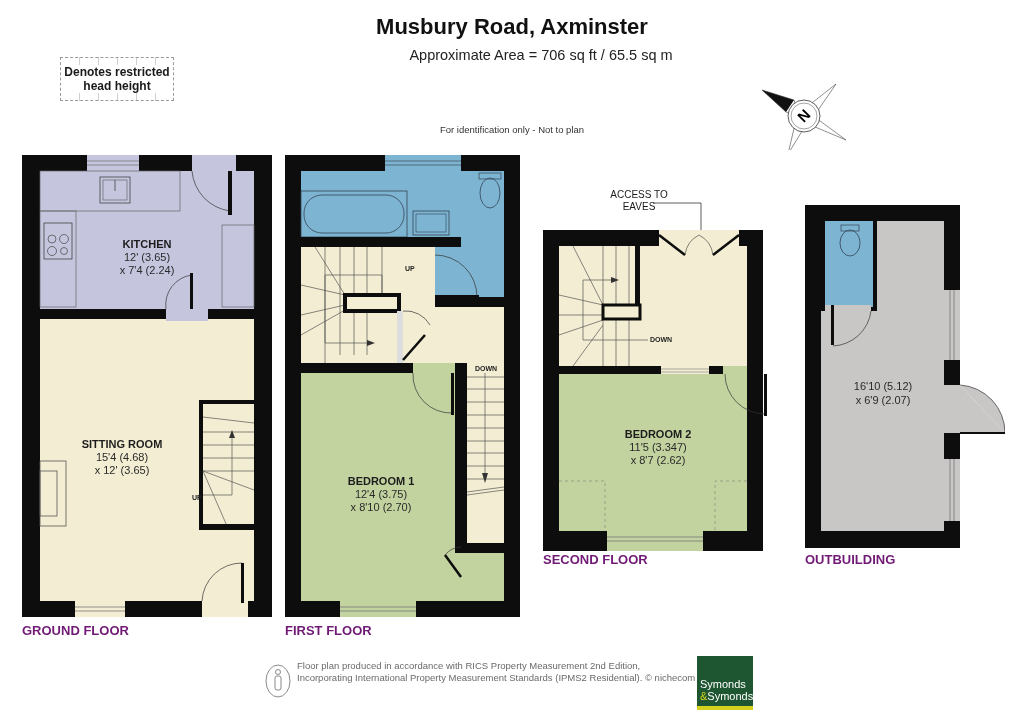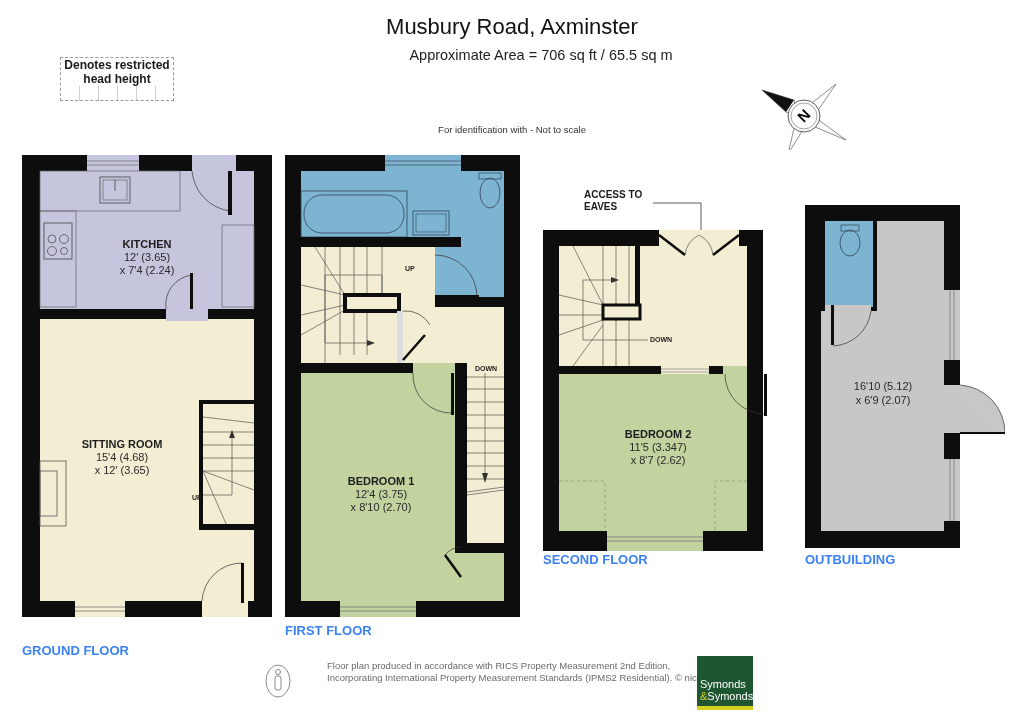--- a/index.html
+++ b/index.html
@@ -1,41 +1,41 @@
 <!DOCTYPE html>
 <html><head>
 <meta charset="utf-8">
 <style>
   html, body { margin: 0; padding: 0; background: #ffffff; }
   body { width: 1024px; height: 724px; position: relative; overflow: hidden; font-family: "Liberation Sans", sans-serif; color: #1a1a1a; }
   .abs { position: absolute; }
-  .title { left: 0; width: 1024px; top: 14px; text-align: center; font-weight: normal; font-size: 22px; color: #111; }
+  .title { left: 0; width: 1024px; top: 14px; text-align: center; font-weight: bold; font-size: 22px; color: #111; }
   .areas { left: 0; width: 1024px; top: 46px; text-align: center; font-size: 14.5px; line-height: 19px; color: #222; margin-left: 29px; }
   .note { left: 0; width: 1024px; top: 124px; text-align: center; font-size: 9.5px; color: #333; }
   .legend { left: 60px; top: 57px; width: 114px; height: 44px; border: 1px dashed #9a9a9a; box-sizing: border-box;
     background-image: repeating-linear-gradient(to right, transparent 0 18px, #cfcfcf 18px 19px);
-    display: flex; align-items: flex-start; justify-content: center; text-align: center; font-weight: bold; font-size: 12px; line-height: 14px; background-color: #fff; }
+    display: flex; align-items: center; justify-content: center; text-align: center; font-weight: bold; font-size: 12px; line-height: 14px; background-color: #fff; }
   .legend span { background: #fff; }
-  .floor-label { font-weight: bold; font-size: 13px; color: #3b82f6; }
+  .floor-label { font-weight: bold; font-size: 13px; color: #701a75; }
   svg text { font-family: "Liberation Sans", sans-serif; }
   .room-name { font-weight: bold; font-size: 11px; fill: #1c1c1c; text-anchor: middle; }
   .room-dim { font-size: 11px; fill: #2a2a2a; text-anchor: middle; }
   .tiny { font-weight: bold; font-size: 7px; fill: #222; }
-  .footer-text { left: 297px; top: 660px; font-size: 9.5px; line-height: 12px; color: #6a6a6a; margin-left: 30px; }
+  .footer-text { left: 297px; top: 660px; font-size: 9.5px; line-height: 12px; color: #6a6a6a; }
   .brand { left: 697px; top: 656px; width: 56px; height: 54px; background: #1e5631; border-bottom: 4px solid #d5d21f; box-sizing: border-box; color: #ffffff; font-size: 11px; line-height: 12px; padding: 22px 0 8px 3px; }
   .brand .amp { color: #d5d21f; }
 </style>
 </head>
 <body>
 
 <div class="abs title">Musbury Road, Axminster</div>
 <div class="abs areas">
   <div>Approximate Area = 706 sq ft / 65.5 sq m</div>
 </div>
-<div class="abs note">For identification with - Not to scale</div>
+<div class="abs note">For identification only - Not to plan</div>
 
 <div class="abs legend">
   <span>Denotes restricted head height</span>
 </div>
 
 <svg class="abs" style="left:758px;top:78px" width="92" height="72" viewBox="0 0 92 72">
   <polygon points="4,12 36,22 28,34" fill="#111"></polygon>
   <polygon points="4,12 36,22 42,40 28,34" fill="none" stroke="#333" stroke-width="0.6"></polygon>
   <polygon points="78,6 50,28 56,38" fill="none" stroke="#444" stroke-width="0.6"></polygon>
   <polygon points="88,62 50,46 58,40" fill="none" stroke="#444" stroke-width="0.6"></polygon>
@@ -109,21 +109,21 @@
   <line x1="53" y1="456" x2="103" y2="456" stroke="#777" stroke-width="0.8"></line>
 
   <rect x="180" y="446" width="46" height="16" fill="#f3eed3"></rect>
   <path d="M180,446 A40,40 0 0 1 220,408" fill="none" stroke="#333" stroke-width="0.7"></path>
   <rect x="219" y="408" width="3" height="40" fill="#0d0d0d"></rect>
 
   <text class="room-name" x="100" y="293">SITTING ROOM</text>
   <text class="room-dim" x="100" y="306">15'4 (4.68)</text>
   <text class="room-dim" x="100" y="319">x 12' (3.65)</text>
 </svg>
-<div class="abs floor-label" style="left:22px;top:643px">GROUND FLOOR</div>
+<div class="abs floor-label" style="left:22px;top:623px">GROUND FLOOR</div>
 
 <svg class="abs" style="left:285px;top:155px" width="235" height="462" viewBox="0 0 235 462">
   <rect x="0" y="0" width="235" height="462" fill="#0d0d0d"></rect>
 
   <rect x="16" y="16" width="203" height="66" fill="#7db4d1"></rect>
   <rect x="150" y="82" width="69" height="60" fill="#7db4d1"></rect>
   <rect x="100" y="0" width="76" height="16" fill="#7db4d1"></rect>
   <line x1="100" y1="6" x2="176" y2="6" stroke="#456" stroke-width="0.8"></line>
   <line x1="100" y1="10" x2="176" y2="10" stroke="#456" stroke-width="0.8"></line>
 
@@ -195,21 +195,21 @@
 
   <rect x="55" y="446" width="76" height="16" fill="#c3d3a0"></rect>
   <line x1="55" y1="452" x2="131" y2="452" stroke="#777" stroke-width="0.8"></line>
   <line x1="55" y1="456" x2="131" y2="456" stroke="#777" stroke-width="0.8"></line>
   <text class="room-name" x="96" y="330">BEDROOM 1</text>
   <text class="room-dim" x="96" y="343">12'4 (3.75)</text>
   <text class="room-dim" x="96" y="356">x 8'10 (2.70)</text>
 </svg>
 <div class="abs floor-label" style="left:285px;top:623px">FIRST FLOOR</div>
 
-<div class="abs" style="left:584px;top:189px;width:110px;text-align:left;font-weight:bold;font-size:10px;line-height:12px">
+<div class="abs" style="left:584px;top:189px;width:110px;text-align:center;font-weight:normal;font-size:10px;line-height:12px">
   <div>ACCESS TO</div>
   <div>EAVES</div>
 </div>
 <svg class="abs" style="left:543px;top:195px" width="225" height="356" viewBox="0 0 225 356">
   <polyline points="110,8 158,8 158,42" fill="none" stroke="#333" stroke-width="0.8"></polyline>
   <polygon points="158,48 155,40 161,40" fill="#333"></polygon>
   <rect x="0" y="35" width="220" height="321" fill="#0d0d0d"></rect>
   <rect x="16" y="51" width="188" height="120" fill="#f3eed3"></rect>
   <rect x="116" y="35" width="80" height="16" fill="#f3eed3"></rect>
   <line x1="116" y1="40" x2="142" y2="60" stroke="#0d0d0d" stroke-width="2.5"></line>

